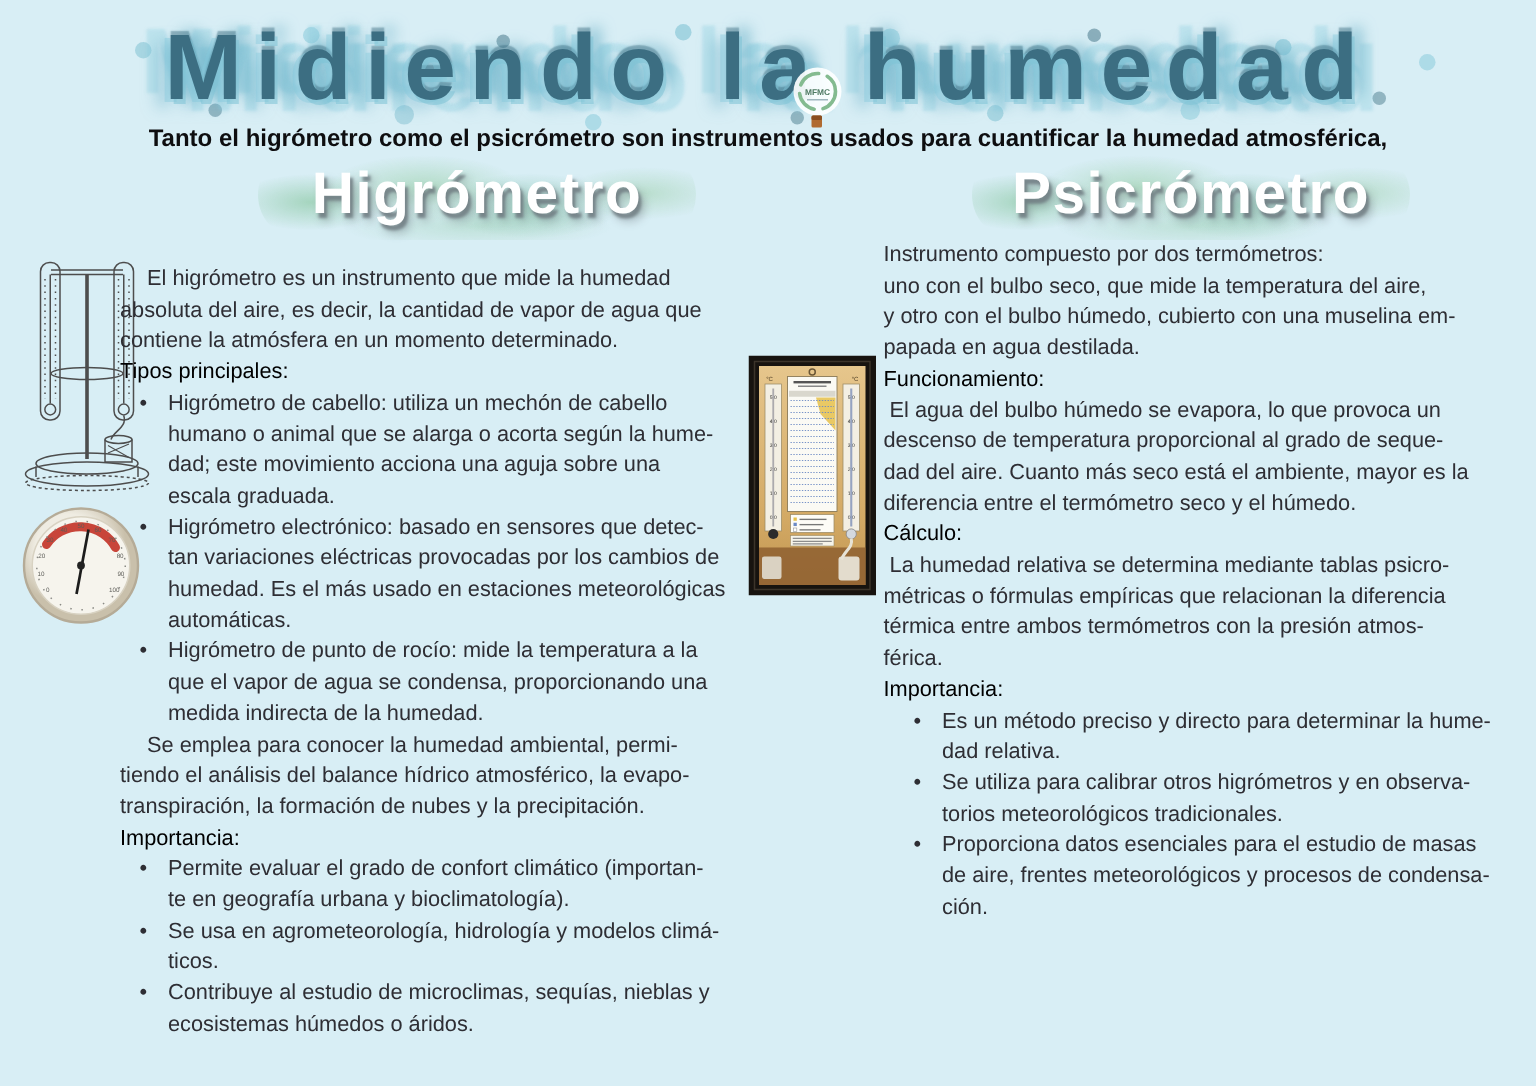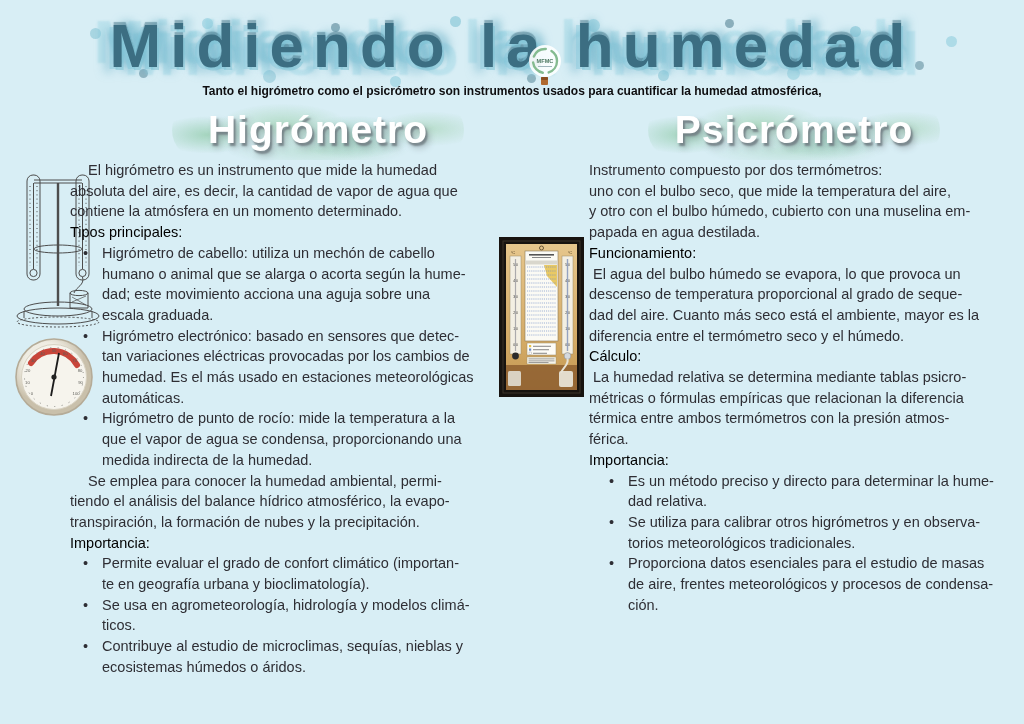--- a/index.html
+++ b/index.html
@@ -38,21 +38,21 @@
       340px -20px 0 2px rgba(110,185,205,.5), 404px 14px 0 1px rgba(60,110,130,.45),
       436px -10px 0 2px rgba(130,200,218,.5);
   }
 
   
   .logo { position:absolute; left:527px; top:44px; width:36px; height:42px; }
 
   
   .subtitle {
     position:absolute; top:84px; left:0; width:1024px;
-    text-align:center; font-size:12px; font-weight:bold; color:#0e0e10;
+    text-align:center; font-size:16px; font-weight:bold; color:#0e0e10;
   }
 
   
   .heading { position:absolute; top:100px; width:292px; height:60px; }
   .heading-left  { left:172px; }
   .heading-right { left:648px; }
   .blob {
     position:absolute; inset:0; border-radius:30px;
     background:
       radial-gradient(ellipse 70px 26px at 12% 58%, rgba(148,204,172,.75), rgba(148,204,172,0) 72%),
@@ -62,21 +62,21 @@
       radial-gradient(ellipse 120px 20px at 50% 85%, rgba(160,210,182,.45), rgba(160,210,182,0) 75%);
   }
   .heading-text {
     position:absolute; inset:0; display:flex; align-items:center; justify-content:center;
     font-size:39px; font-weight:bold; color:#ffffff; letter-spacing:1px;
     text-shadow:2px 3px 2px rgba(110,122,128,.85), 4px 5px 6px rgba(110,122,128,.45);
   }
 
   
   .col { position:absolute; top:160px; font-size:14.5px; line-height:20.7px; color:#2e2e34; }
-  .col-left  { left:70px;  width:424px; }
+  .col-left  { left:80px;  width:424px;margin-top:16px; }
   .col-right { left:589px; width:431px; }
   .para { white-space:pre-wrap; }
   .indent { text-indent:18px; }
   .label { font-weight:normal; color:#000; }
   .bullet { display:flex; }
   .bullet::before {
     content:"\2022";
     flex:0 0 19px; margin-left:13px; color:#2e2e34;
   }
   .col-right .bullet::before { margin-left:20px; }

